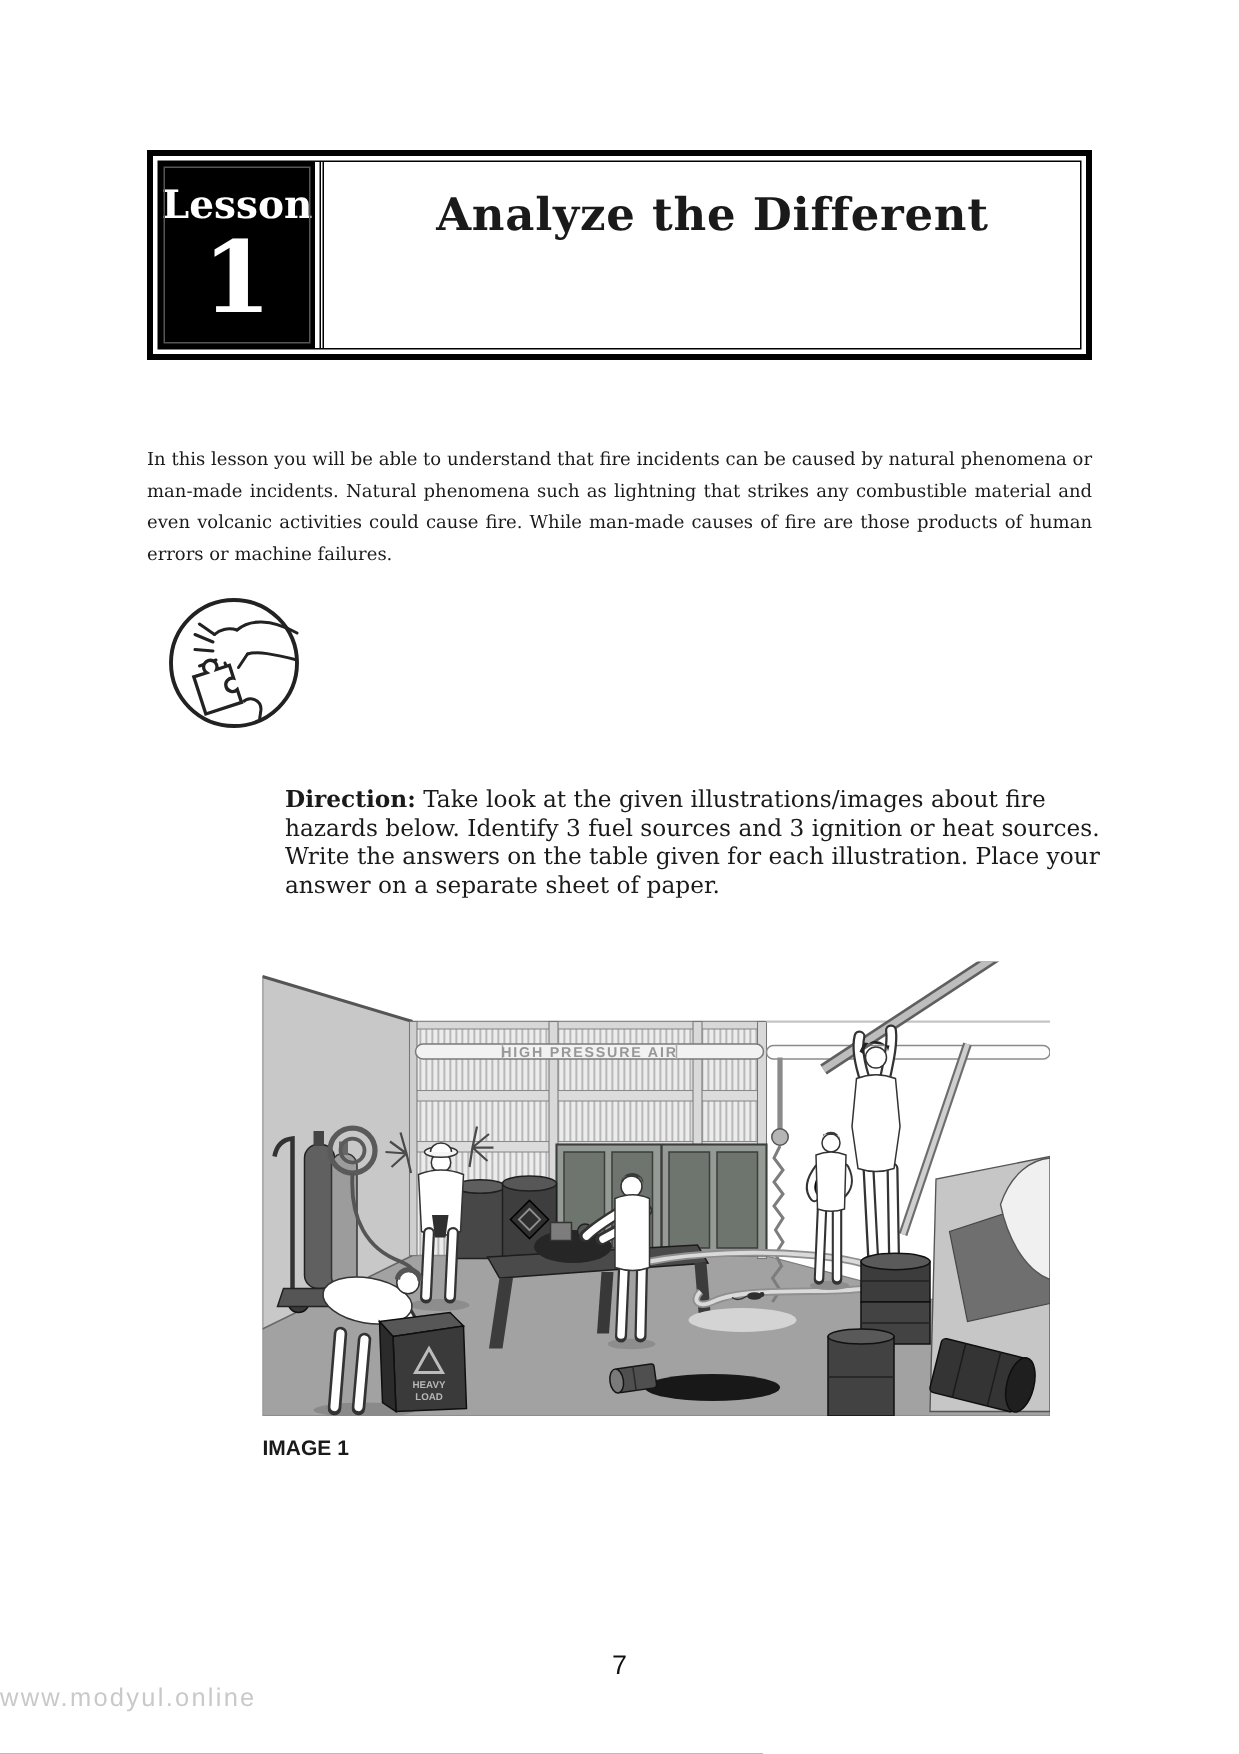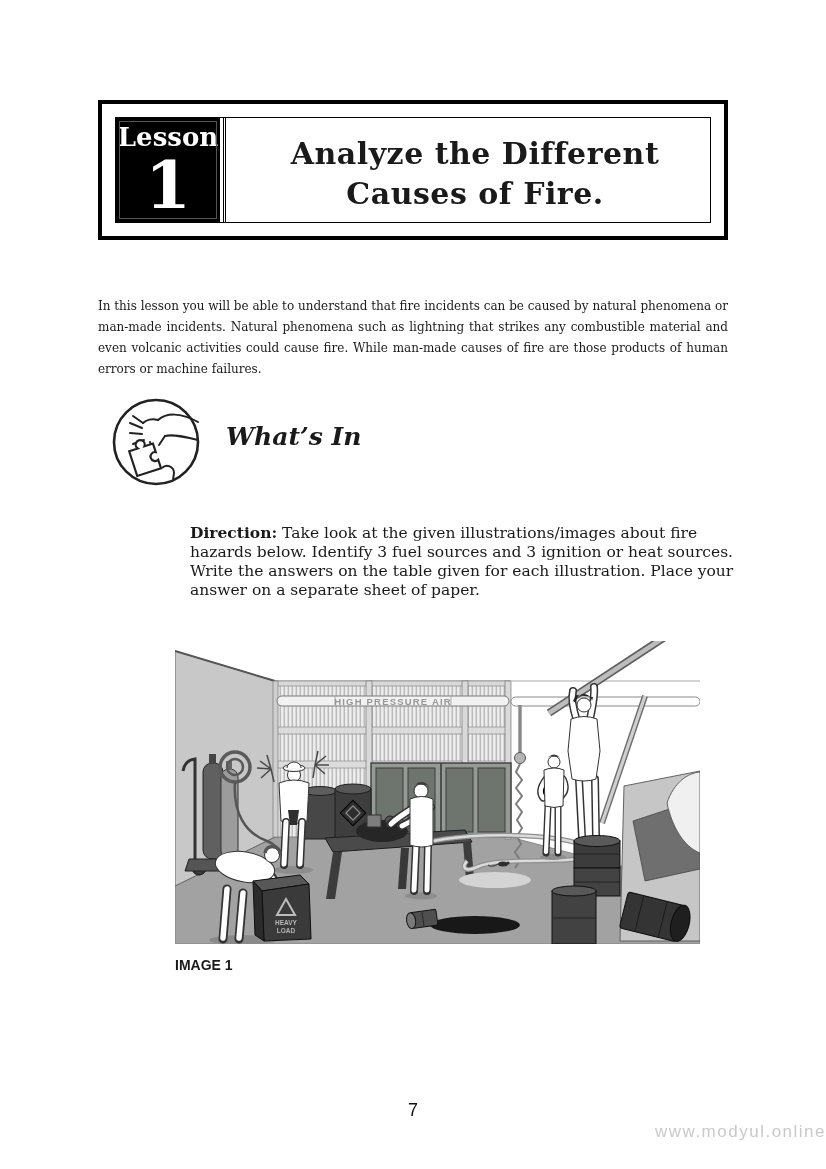--- a/index.html
+++ b/index.html
@@ -1,21 +1,21 @@
 <!DOCTYPE html>
 <html><head>
 <meta charset="utf-8">
 <style>
   html,body{margin:0;padding:0;background:#888;}
   .page{position:relative;width:826px;height:1169px;background:#fff;margin:0 auto;
         font-family:"DejaVu Serif",serif;color:#1a1a1a;overflow:hidden;}
 
   
   .lesson-box{position:absolute;left:98px;top:100px;width:630px;height:140px;
-              border:4px solid #000;box-sizing:border-box;padding:13px;}
+              border:4px solid #000;box-sizing:border-box;padding:3px;}
   .lesson-box-inner{border:1px solid #000;height:100%;box-sizing:border-box;display:flex;}
   .lesson-cell{width:104px;background:#000;color:#fff;display:flex;flex-direction:column;
                align-items:center;justify-content:center;outline:1px solid #555;outline-offset:-4px;}
   .lesson-label{font-weight:bold;font-size:26px;line-height:1;}
   .lesson-number{font-weight:bold;font-size:66px;line-height:.95;margin-top:4px;}
   .title-cell{flex:1;border-left:3px double #000;margin-left:3px;padding:16px 0 0 14px;text-align:center;}
   .lesson-title{font-weight:bold;font-size:30px;line-height:40px;letter-spacing:.5px;}
 
   .intro{position:absolute;left:98px;top:284px;width:630px;font-size:12px;
          line-height:21px;text-align:justify;}
@@ -32,40 +32,39 @@
 
   .figure-caption{position:absolute;left:175px;top:957px;width:525px;text-align:left;
                   font-family:"Liberation Sans",sans-serif;font-weight:bold;font-size:14px;}
   .figure-credit{position:absolute;left:123px;top:989px;width:630px;text-align:center;
                  font-family:"Liberation Sans",sans-serif;font-size:13.5px;line-height:23px;}
   .figure-credit .it{font-style:italic;}
   .credit-link{display:block;text-decoration:underline;color:#000;}
 
   .page-number{position:absolute;left:0;top:1100px;width:826px;text-align:center;
                font-family:"Liberation Sans",sans-serif;font-size:18px;color:#111;}
-  .watermark{position:absolute;left:0;top:1122px;width:826px;text-align:right;
+  .watermark{position:absolute;left:0;top:1122px;width:826px;text-align:left;
              font-family:"Liberation Sans",sans-serif;font-size:17px;letter-spacing:1.5px;
              color:#c9c9c9;}
   svg text{font-family:"Liberation Sans",sans-serif;}
 </style>
 </head>
 <body>
 
 <div class="page">
 
   <div class="lesson-box">
     <div class="lesson-box-inner">
       <div class="lesson-cell">
         <div class="lesson-label">Lesson</div>
         <div class="lesson-number">1</div>
       </div>
       <div class="title-cell">
         <div class="lesson-title">
           <div>Analyze the Different</div>
-          <div>Causes of Fire.</div>
         </div>
       </div>
     </div>
   </div>
 
   <p class="intro">In this lesson you will be able to understand that fire incidents can be caused by natural phenomena or man-made incidents. Natural phenomena such as lightning that strikes any combustible material and even volcanic activities could cause fire. While man-made causes of fire are those products of human errors or machine failures.</p>
 
   <svg class="whats-in-icon" width="92" height="92" viewBox="0 0 92 92">
     <circle cx="46" cy="46" r="42" fill="#fff" stroke="#222" stroke-width="2.6"></circle>
     <g fill="none" stroke="#222" stroke-width="2" stroke-linecap="round">
@@ -77,21 +76,20 @@
       <path d="M32,38 l-12,-1"></path>
       <path d="M34,44 l-11,4"></path>
       <path d="M55,40 l-6,9"></path>
       <path d="M40,46 l3,8"></path>
     </g>
     <g transform="translate(34,62) rotate(-18)" fill="#fff" stroke="#222" stroke-width="2.2">
       <path d="M-12,-11 h9 a4.5,4.5 0 1 1 7,0 h9 v9 a4.5,4.5 0 1 0 0,8 v9 h-25 z"></path>
     </g>
     <path d="M52,72 a7,7 0 0 1 12,5 l-1,7" fill="#fff" stroke="#222" stroke-width="2"></path>
   </svg>
-  <div class="whats-in-heading">What’s In</div>
 
   <p class="direction"><b>Direction:</b><span> Take look at the given illustrations/images about fire hazards below.  Identify 3 fuel sources and 3 ignition or heat sources.  Write the answers on the table given for each illustration. Place your answer on a separate sheet of paper.</span></p>
 
   <svg class="figure" viewBox="0 0 525 303" width="525" height="303">
     <defs>
       <pattern id="corr" width="4" height="8" patternUnits="userSpaceOnUse">
         <rect width="4" height="8" fill="#ececec"></rect>
         <line x1="1.2" y1="0" x2="1.2" y2="8" stroke="#a6a6a6" stroke-width="1"></line>
       </pattern>
     </defs>

